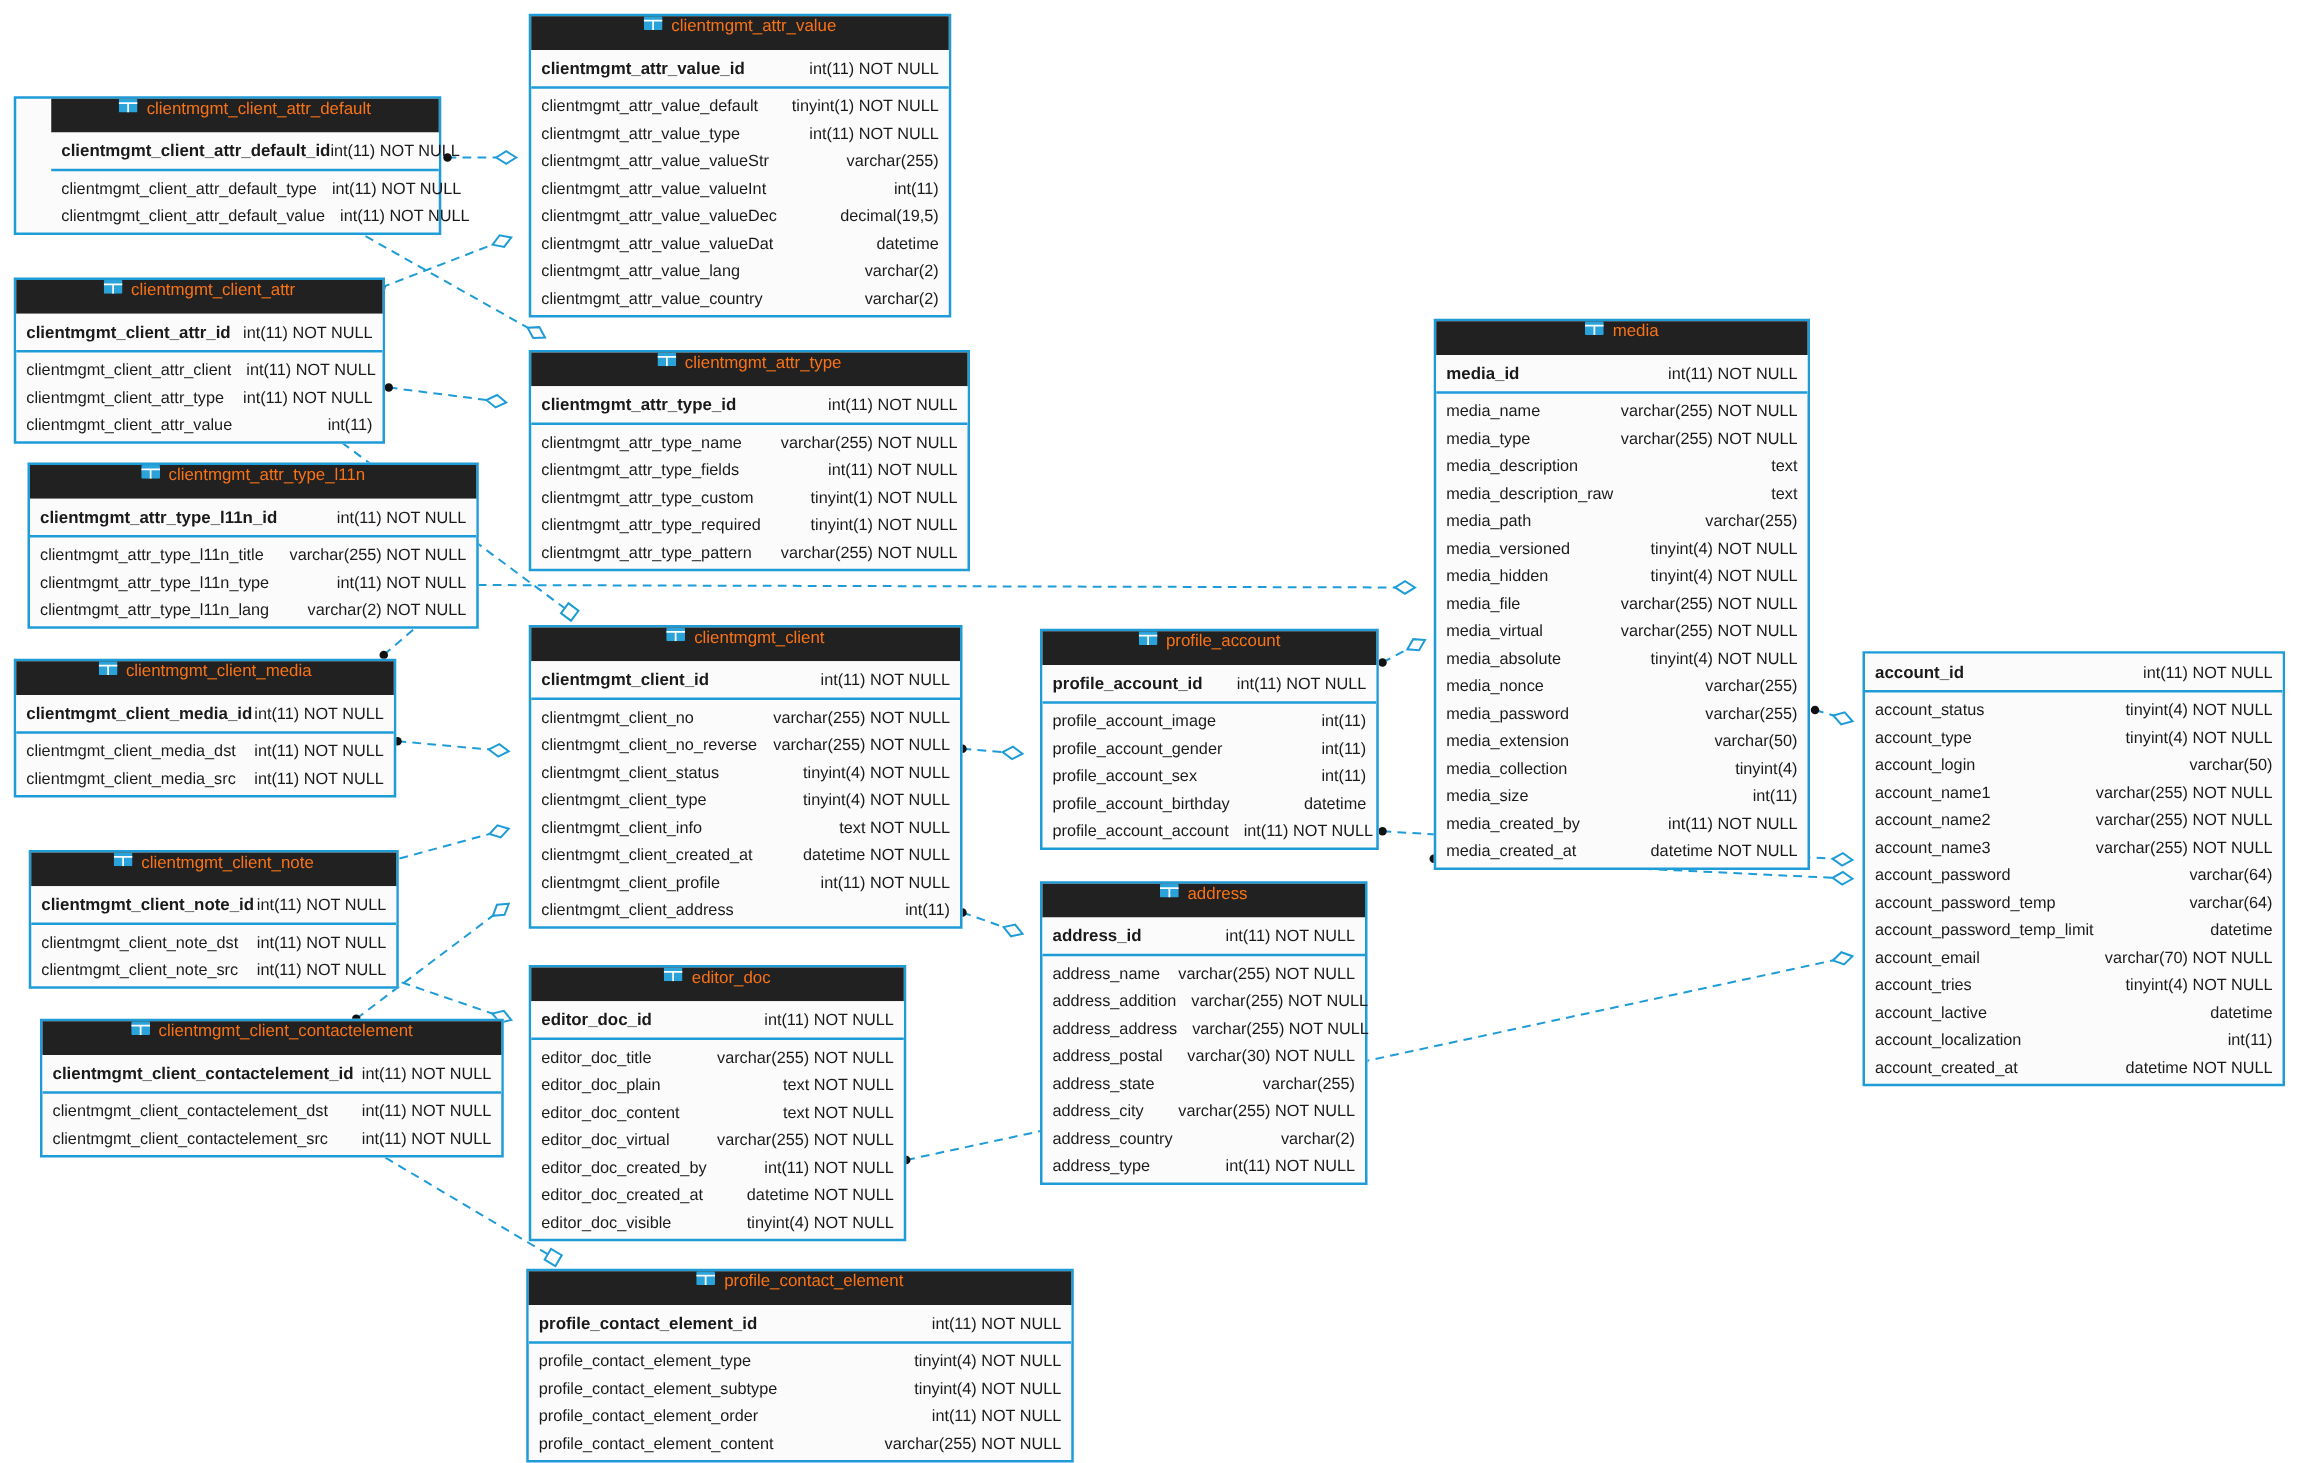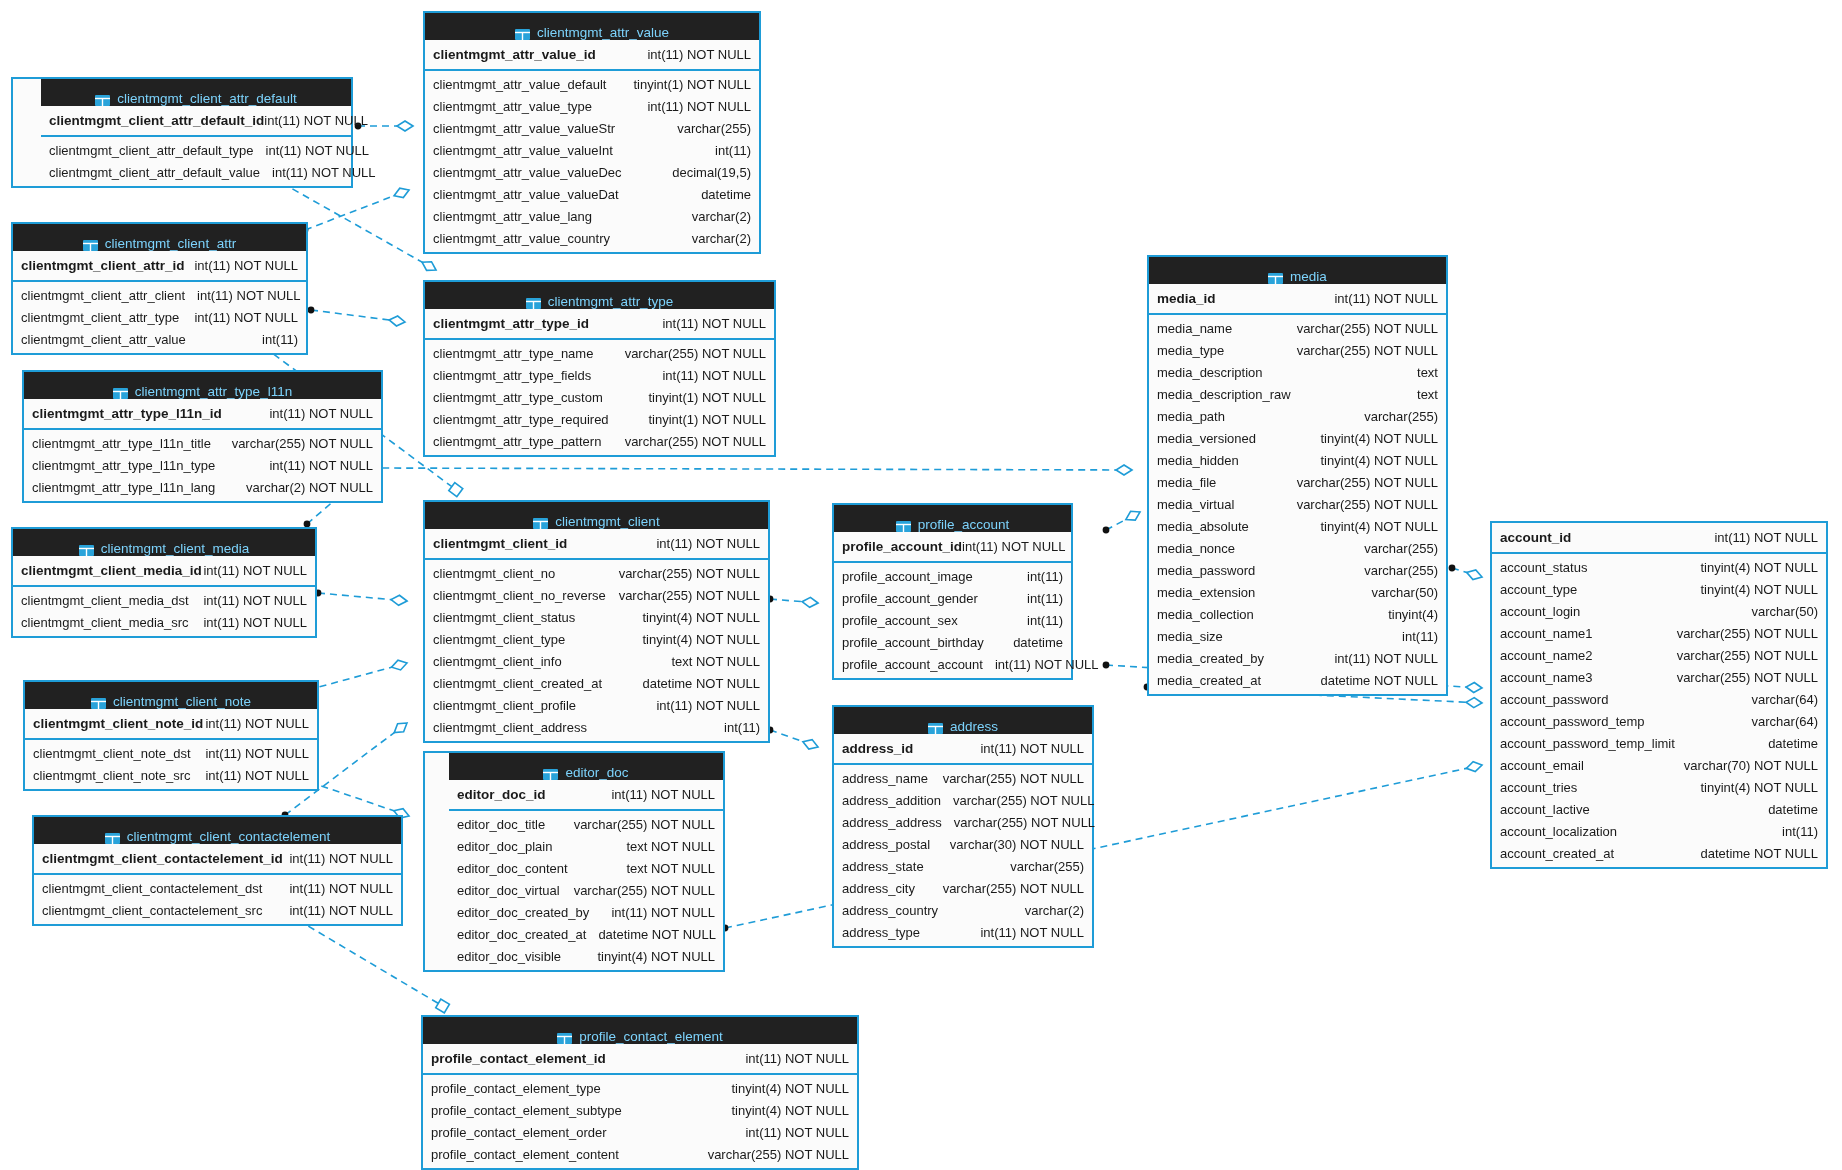--- a/index.html
+++ b/index.html
@@ -2,21 +2,21 @@
 <html><head>
 <meta charset="utf-8">
 <style>
   html,body{margin:0;padding:0;background:#ffffff;}
   body{width:1842px;height:1170px;position:relative;overflow:hidden;
        font-family:"Liberation Sans",sans-serif;}
   #canvas{position:absolute;inset:0;}
   svg#wires{position:absolute;left:0;top:0;z-index:1;}
   .db-table{position:absolute;z-index:2;background:#fbfbfb;border:2px solid #1e9cd7;
             box-sizing:border-box;color:#1a1a1a;}
-  .db-table .hdr{background:#212121;color:#7dd3fc;height:27px;display:flex;align-items:flex-end;
+  .db-table .hdr{background:#212121;color:#f97316;height:27px;display:flex;align-items:flex-start;
                  justify-content:center;gap:7px;font-size:13.5px;white-space:nowrap;}
   .db-table .hdr svg{flex:0 0 auto;}
   .pk-row{display:flex;justify-content:space-between;align-items:center;gap:0;
           height:29px;padding:0 8px;border-bottom:2px solid #1e9cd7;background:#fbfbfb;}
   .pk-row .fname{font-weight:bold;font-size:13.5px;white-space:nowrap;}
   .pk-row .ftype{font-size:13px;white-space:nowrap;}
   .frows{padding:2px 0 3px 0;}
   .frow{display:flex;justify-content:space-between;align-items:center;gap:12px;
         height:22px;padding:0 8px;}
   .frow .fname{font-size:13px;white-space:nowrap;}
@@ -395,21 +395,21 @@
         <div class="frow">
           <span class="fname">clientmgmt_client_profile</span>
           <span class="ftype">int(11) NOT NULL</span>
         </div>
         <div class="frow">
           <span class="fname">clientmgmt_client_address</span>
           <span class="ftype">int(11)</span>
         </div>
       </div>
     </div>
-    <div class="db-table" style="left: 423px; top: 751px; width: 302px; padding-left: 24px;">
+    <div class="db-table" style="left: 423px; top: 772px; width: 302px;">
       <div class="hdr">
         <svg width="15" height="11">
           <rect width="15" height="11" rx="1" fill="#29a3da"></rect>
           <line x1="0" y1="3.5" x2="15" y2="3.5" stroke="#ffffff" stroke-width="1.4"></line>
           <line x1="7.5" y1="3.5" x2="7.5" y2="11" stroke="#ffffff" stroke-width="1.4"></line>
         </svg>
         <span>editor_doc</span>
       </div>
       <div class="pk-row">
         <span class="fname">editor_doc_id</span>
@@ -471,21 +471,21 @@
         <div class="frow">
           <span class="fname">profile_contact_element_order</span>
           <span class="ftype">int(11) NOT NULL</span>
         </div>
         <div class="frow">
           <span class="fname">profile_contact_element_content</span>
           <span class="ftype">varchar(255) NOT NULL</span>
         </div>
       </div>
     </div>
-    <div class="db-table" style="left: 832px; top: 503px; width: 241px;">
+    <div class="db-table" style="left: 832px; top: 503px; width: 271px;">
       <div class="hdr">
         <svg width="15" height="11">
           <rect width="15" height="11" rx="1" fill="#29a3da"></rect>
           <line x1="0" y1="3.5" x2="15" y2="3.5" stroke="#ffffff" stroke-width="1.4"></line>
           <line x1="7.5" y1="3.5" x2="7.5" y2="11" stroke="#ffffff" stroke-width="1.4"></line>
         </svg>
         <span>profile_account</span>
       </div>
       <div class="pk-row">
         <span class="fname">profile_account_id</span>

